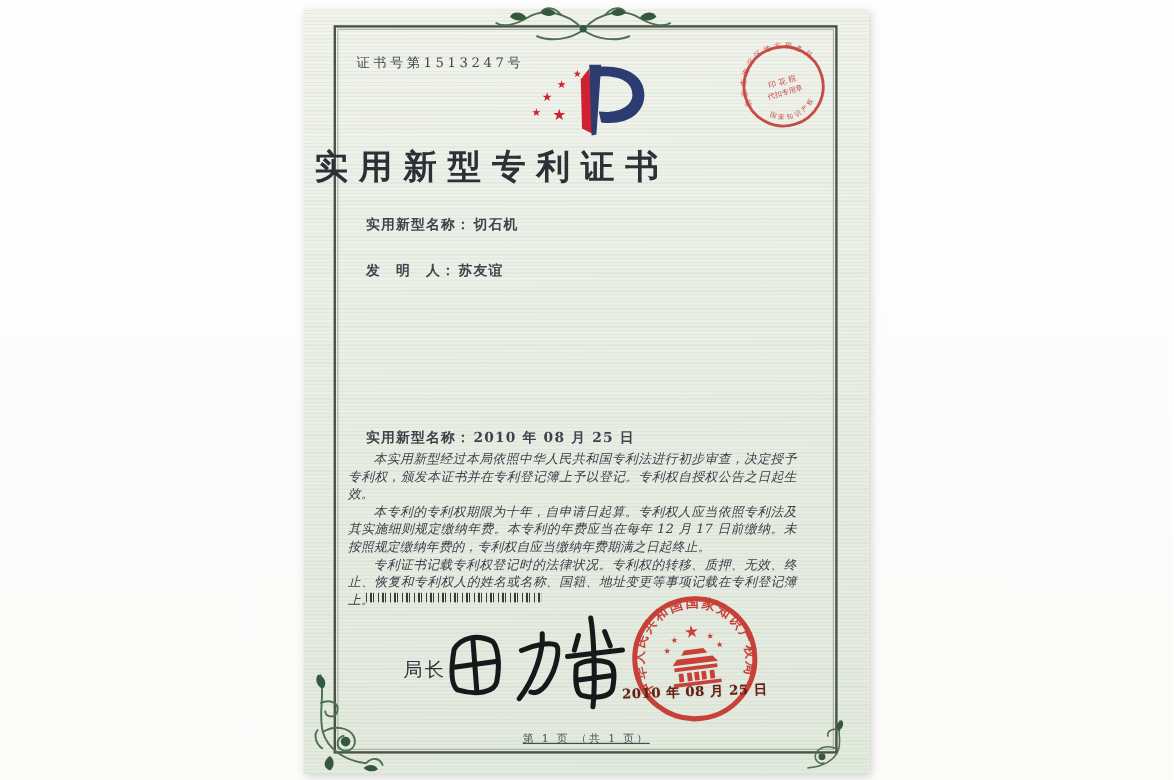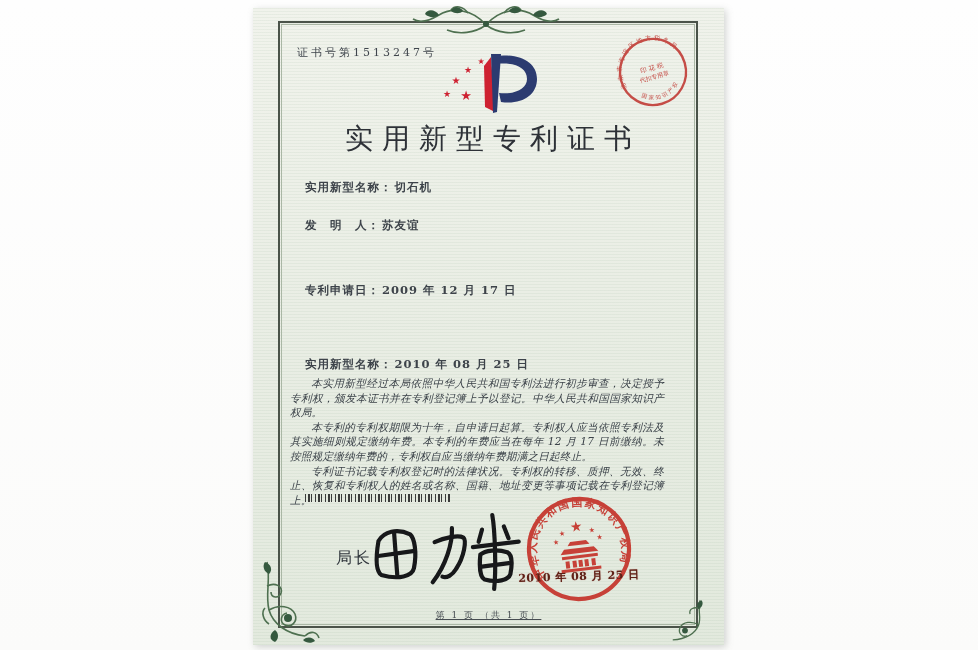--- a/index.html
+++ b/index.html
@@ -28,22 +28,22 @@
   .top-ornament{position:absolute;left:158px;top:-7px;width:150px;height:42px;z-index:4;}
   .flourish-bl{position:absolute;left:6px;top:552px;width:62px;height:86px;z-index:4;}
   .flourish-br{position:absolute;left:404px;top:575px;width:56px;height:62px;z-index:4;transform:scaleX(-1);}
   
   .cert-no{
     position:absolute;left:44px;top:37px;font-size:11px;letter-spacing:3px;color:#3f454c;
   }
   .logo{position:absolute;left:182px;top:40px;width:112px;height:70px;}
   .tax-stamp{position:absolute;left:363px;top:27px;width:74px;height:74px;transform:rotate(-16deg);opacity:.92;}
   .title{
-    position:absolute;left:0;right:0;top:112px;text-align:center;
-    font-size:28px;font-weight:400;letter-spacing:9px;padding-left:9px;color:#2d3137;
+    position:absolute;left:0;right:0;top:112px;text-align:left;
+    font-size:28px;font-weight:700;letter-spacing:9px;padding-left:9px;color:#2d3137;
   }
   
   .field{
     position:absolute;left:52px;font-size:11.5px;color:#3d434a;letter-spacing:1px;white-space:nowrap;font-weight:bold;
   }
   .f0{top:172px}.f1{top:210px}.f2{top:247px}.f3{top:275px}.f4{top:317px}.f5{top:349px}
   .field .val{margin-left:2px;}
   
   .body-text{
     position:absolute;left:37px;top:368px;width:374px;
@@ -157,29 +157,26 @@
     </svg>
 
     <div class="title">实用新型专利证书</div>
 
     <div class="field f0">
       <span>实用新型名称：</span><span class="val">切石机</span>
     </div>
     <div class="field f1">
       <span>发　明　人：</span><span class="val">苏友谊</span>
     </div>
-    <div class="field f3">
-      <span>专利申请日：</span><span class="val">2009 年 12 月 17 日</span>
-    </div>
     <div class="field f5">
       <span>实用新型名称：</span><span class="val">2010 年 08 月 25 日</span>
     </div>
 
     <div class="body-text">
-      <p>本实用新型经过本局依照中华人民共和国专利法进行初步审查，决定授予专利权，颁发本证书并在专利登记簿上予以登记。中华人民共和国国家知识产权局。</p>
+      <p>本实用新型经过本局依照中华人民共和国专利法进行初步审查，决定授予专利权，颁发本证书并在专利登记簿上予以登记。专利权自授权公告之日起生效。</p>
       <p>本专利的专利权期限为十年，自申请日起算。专利权人应当依照专利法及其实施细则规定缴纳年费。本专利的年费应当在每年 12 月 17 日前缴纳。未按照规定缴纳年费的，专利权自应当缴纳年费期满之日起终止。</p>
       <p>专利证书记载专利权登记时的法律状况。专利权的转移、质押、无效、终止、恢复和专利权人的姓名或名称、国籍、地址变更等事项记载在专利登记簿上。</p>
     </div>
 
     <div class="barcode"></div>
 
     <div class="director">局长</div>
     <svg class="signature" viewBox="0 0 180 92" aria-label="田力普">
       <g stroke="#17181a" fill="none" stroke-width="4.2" stroke-linecap="round" stroke-linejoin="round">
 

